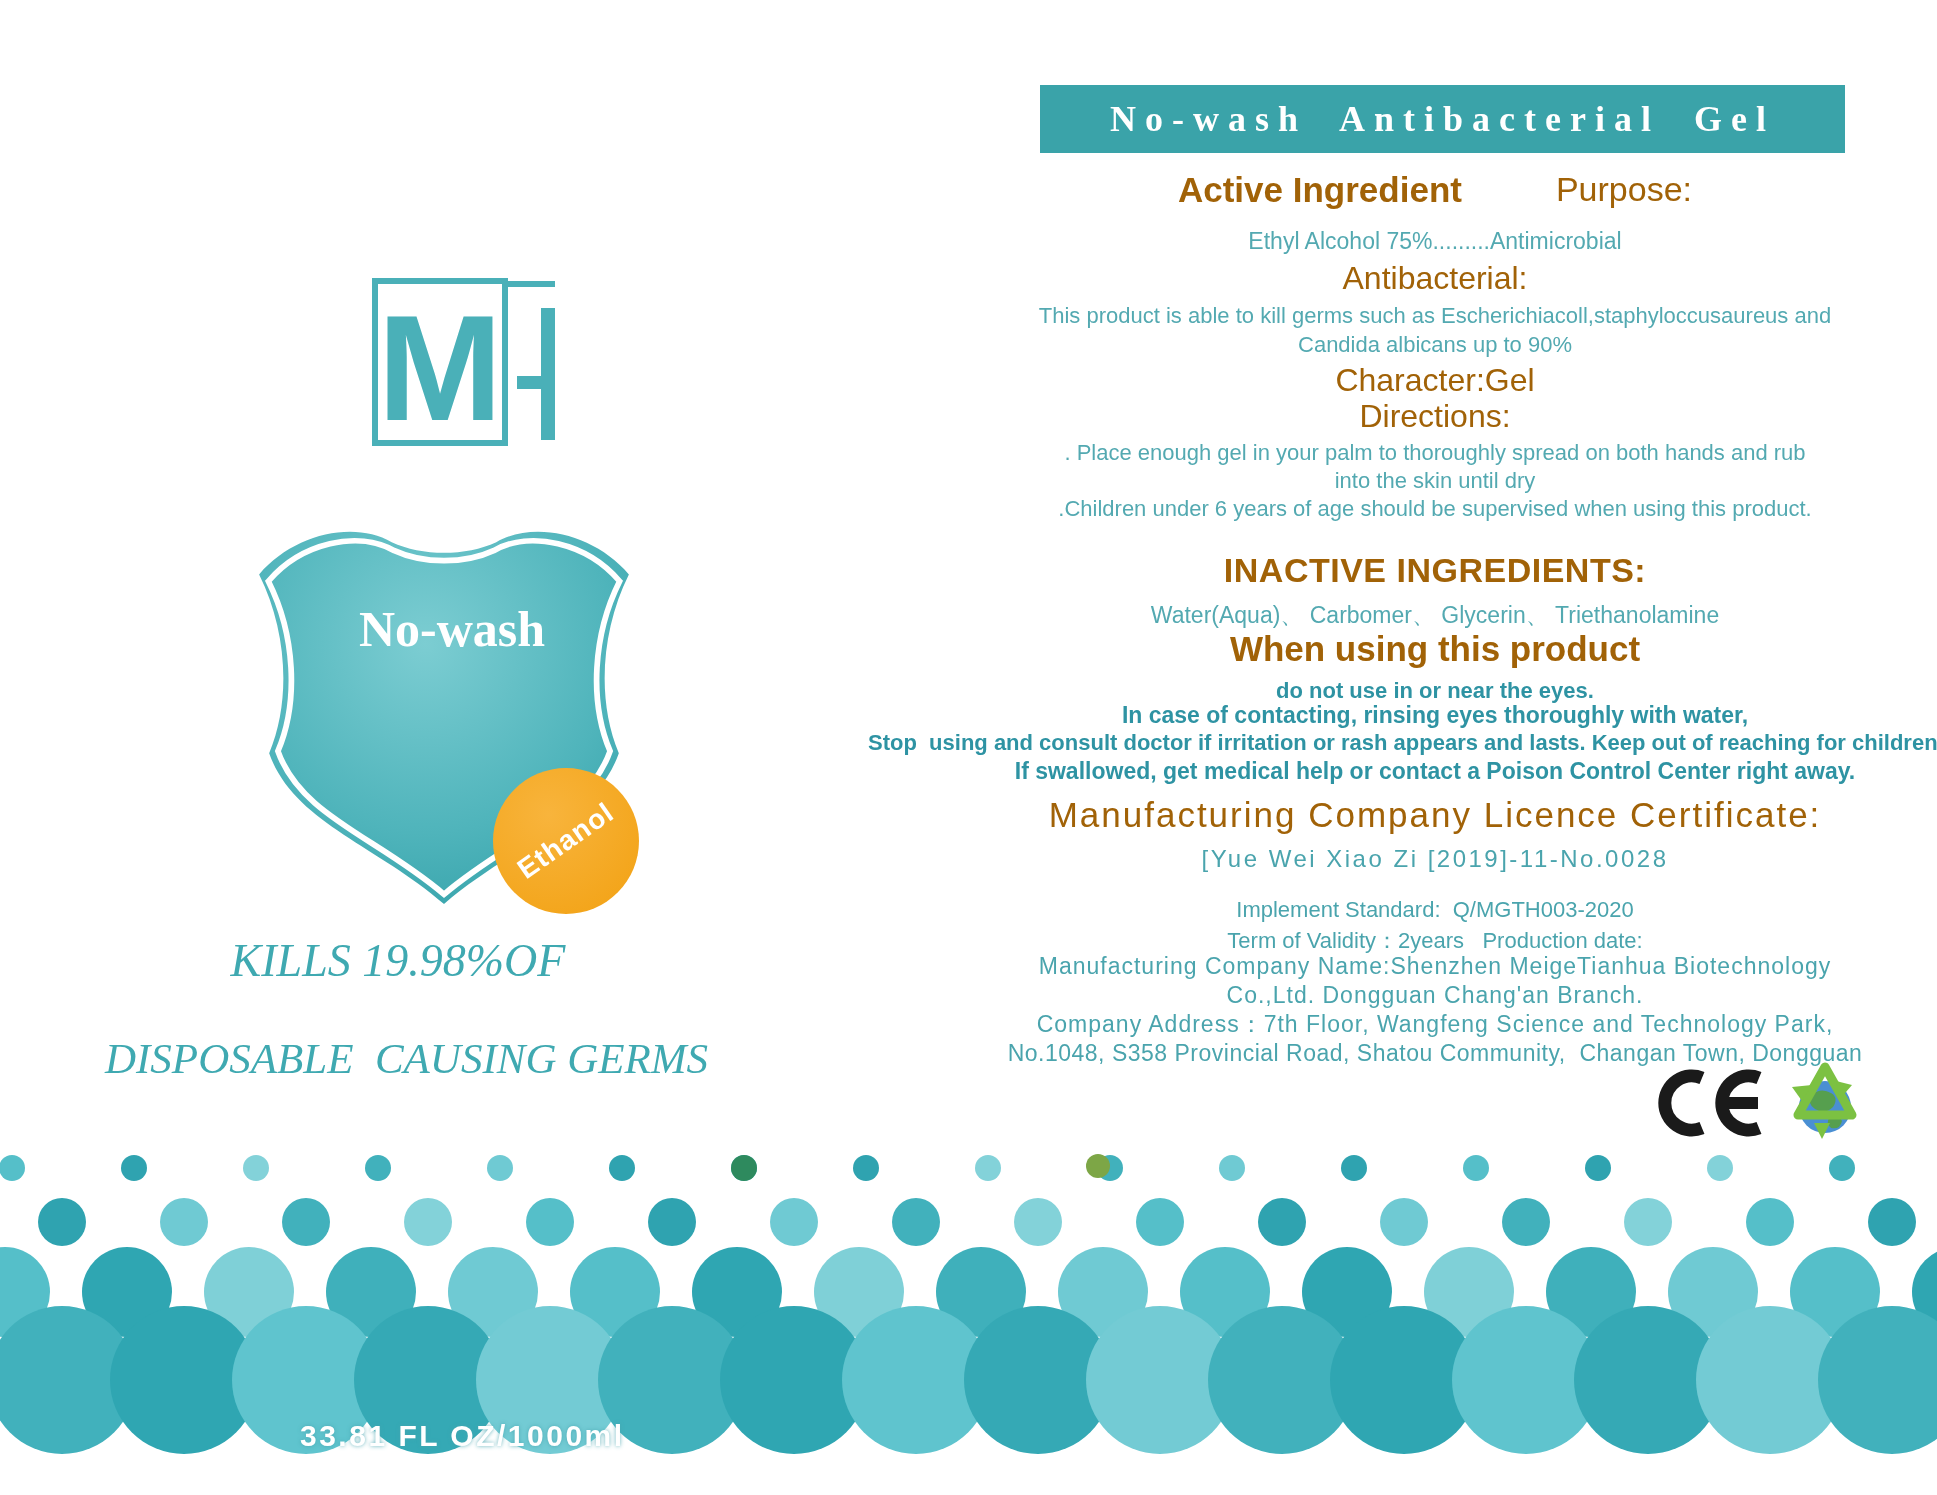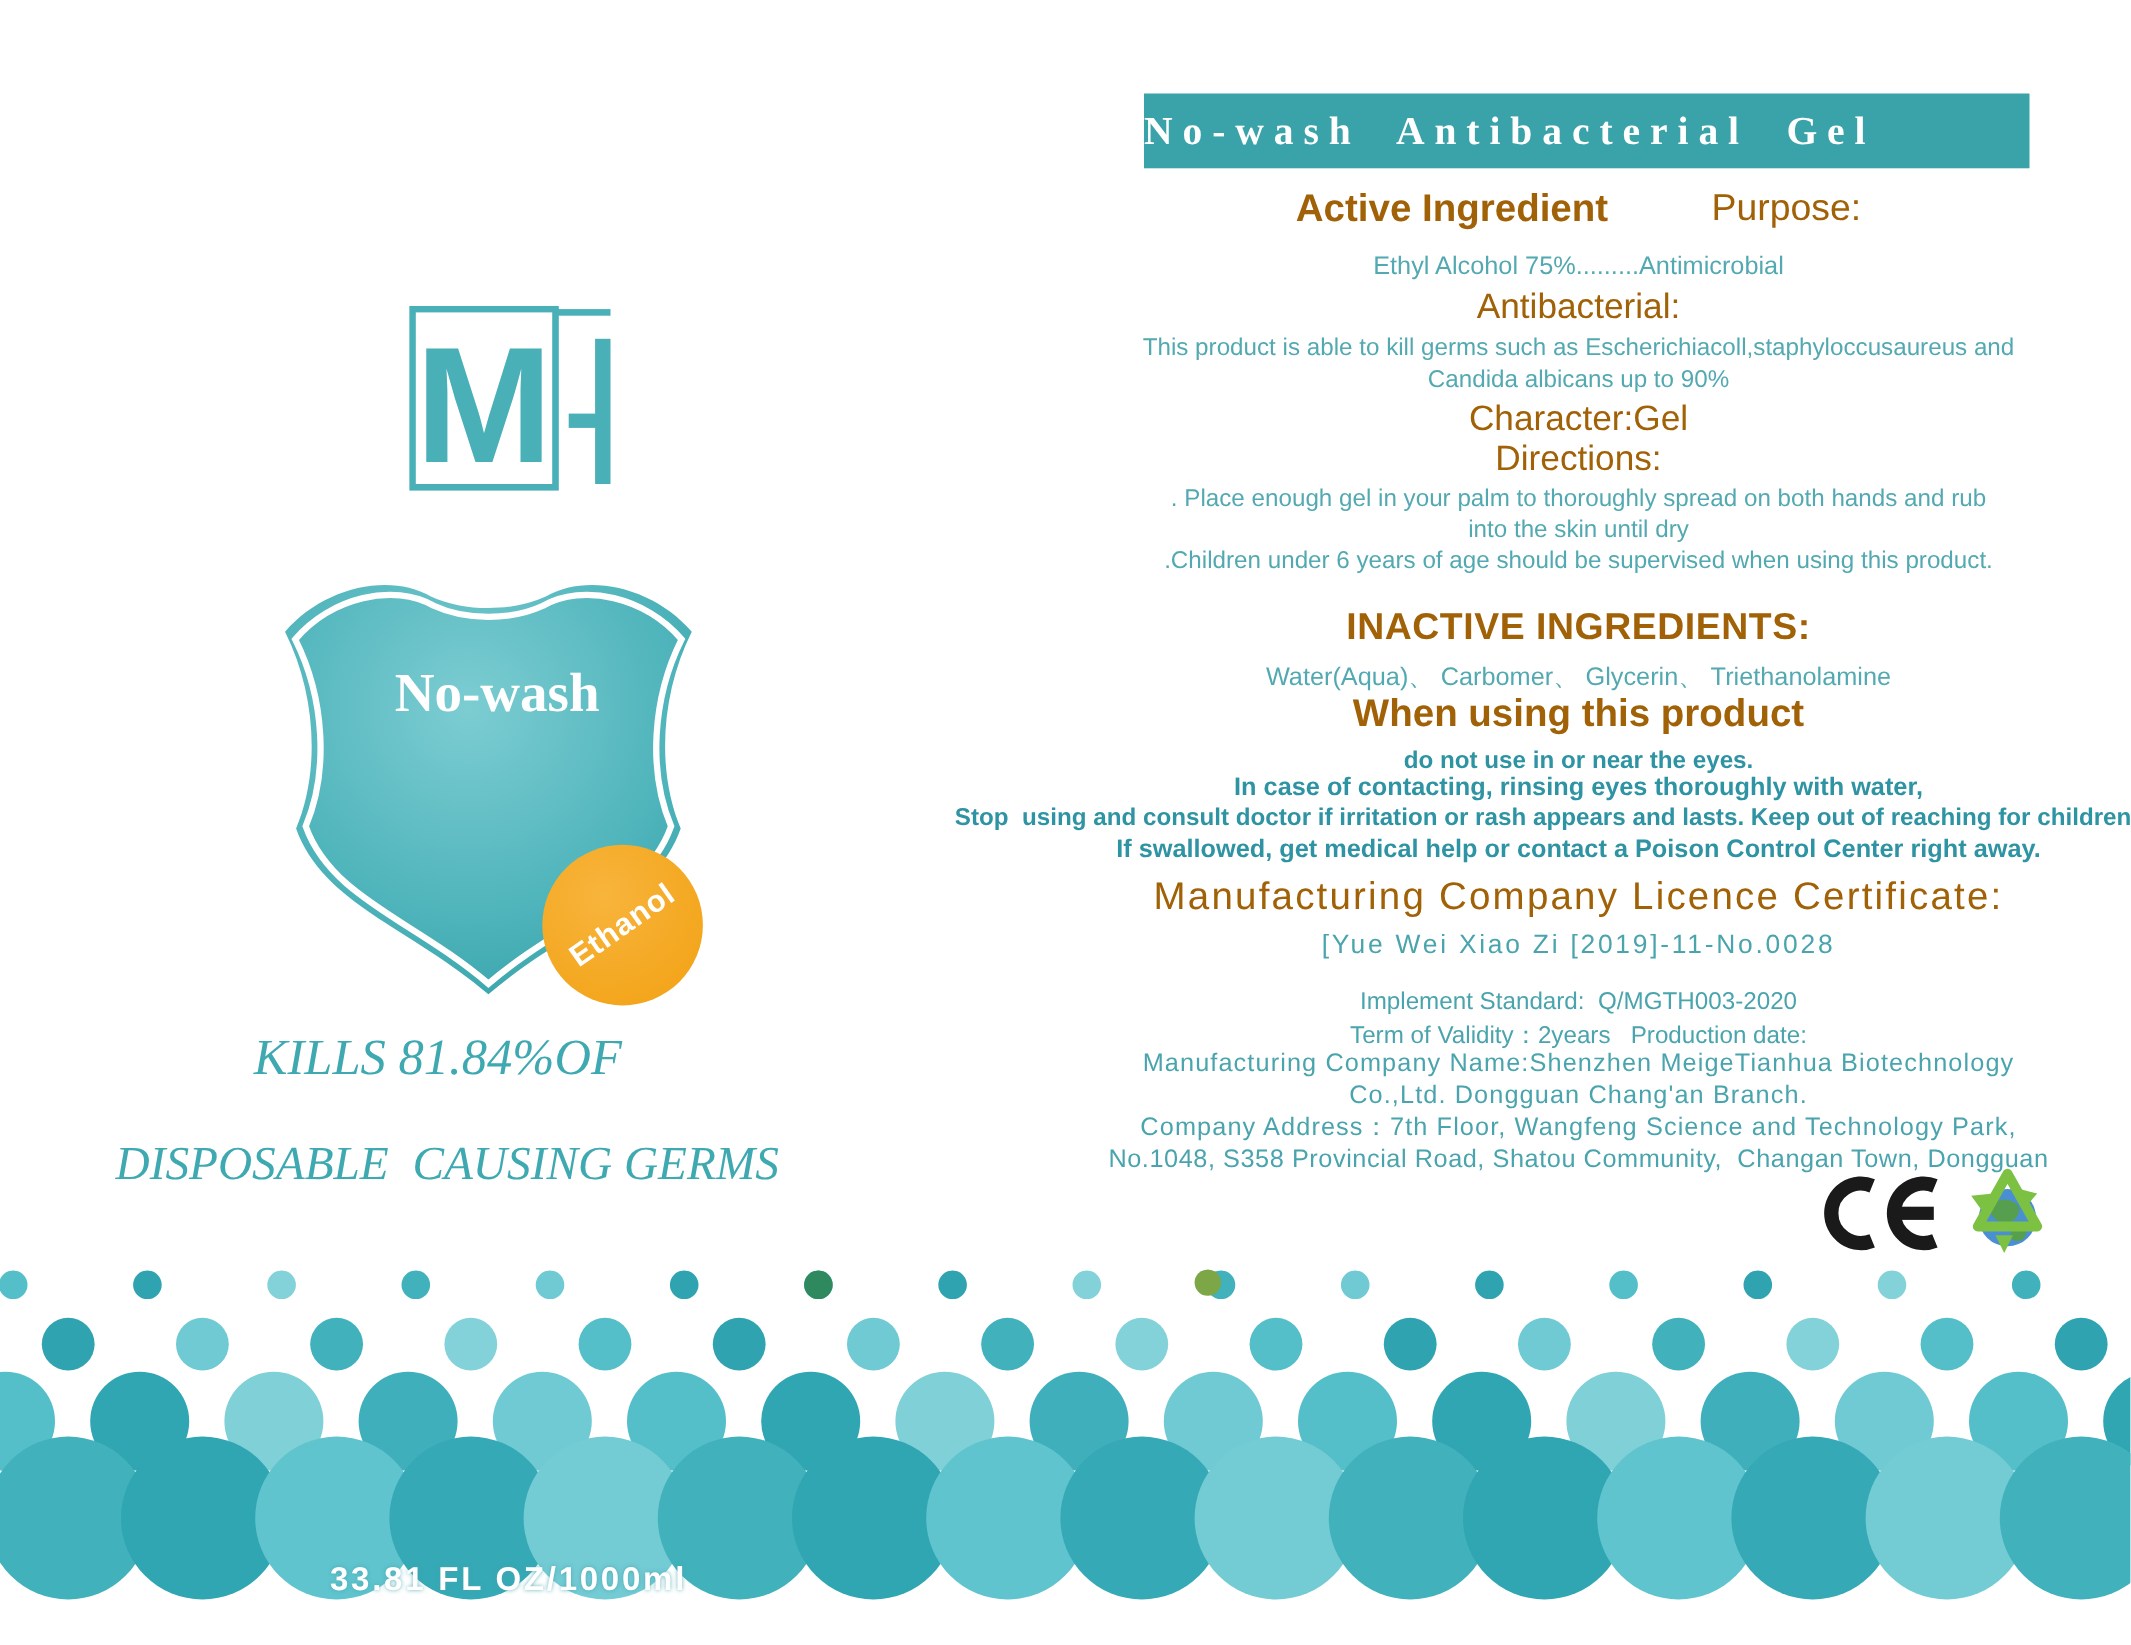--- a/index.html
+++ b/index.html
@@ -2,21 +2,21 @@
 <html><head>
 <meta charset="utf-8">
 <style>
   * { margin:0; padding:0; box-sizing:border-box; }
   body { background:#ffffff; }
   .page { position:relative; width:1937px; height:1495px; background:#ffffff; overflow:hidden;
           font-family:"Liberation Sans", sans-serif; }
 
   
   .banner { position:absolute; left:1040px; top:85px; width:805px; height:68px; background:#3AA3A9;
-            display:flex; align-items:center; justify-content:flex-start; }
+            display:flex; align-items:center; justify-content:center; }
   .banner span { color:#ffffff; font-family:"Liberation Serif", serif; font-weight:700; font-size:36px;
                  letter-spacing:9px; word-spacing:16px; white-space:pre; }
 
   .rcol { position:absolute; left:920px; top:0; width:1030px; height:1100px; }
   .line { position:absolute; left:0; width:100%; text-align:center; white-space:pre; }
   .h-row { position:absolute; left:0; width:100%; display:flex; justify-content:center; gap:58px; white-space:pre; }
   .hd    { color:#a16207; }
   .bd    { color:#53A9B1; }
   .warn  { color:#2E93A3; font-weight:600; }
   .info  { color:#4AA4AD; }
@@ -90,21 +90,21 @@
       C 350,330 270,352 200,412
       C 130,352 50,330 26,262
       C 48,210 44,140 16,84 Z"></path>
   </svg>
   <div class="shield-line1">No-wash</div>
 
   <div class="ethanol">
     <span>Ethanol</span>
   </div>
 
-  <div class="kills">KILLS 81.84%OF</div>
+  <div class="kills">KILLS 19.98%OF</div>
   <div class="disposable">DISPOSABLE  CAUSING GERMS</div>
 
   <div class="banner">
     <span>No-wash Antibacterial Gel</span>
   </div>
 
   <div class="rcol">
 
     <div class="h-row" style="top:170px;">
       <span class="hd" style="font-size:35px; font-weight:700;">Active Ingredient</span>

